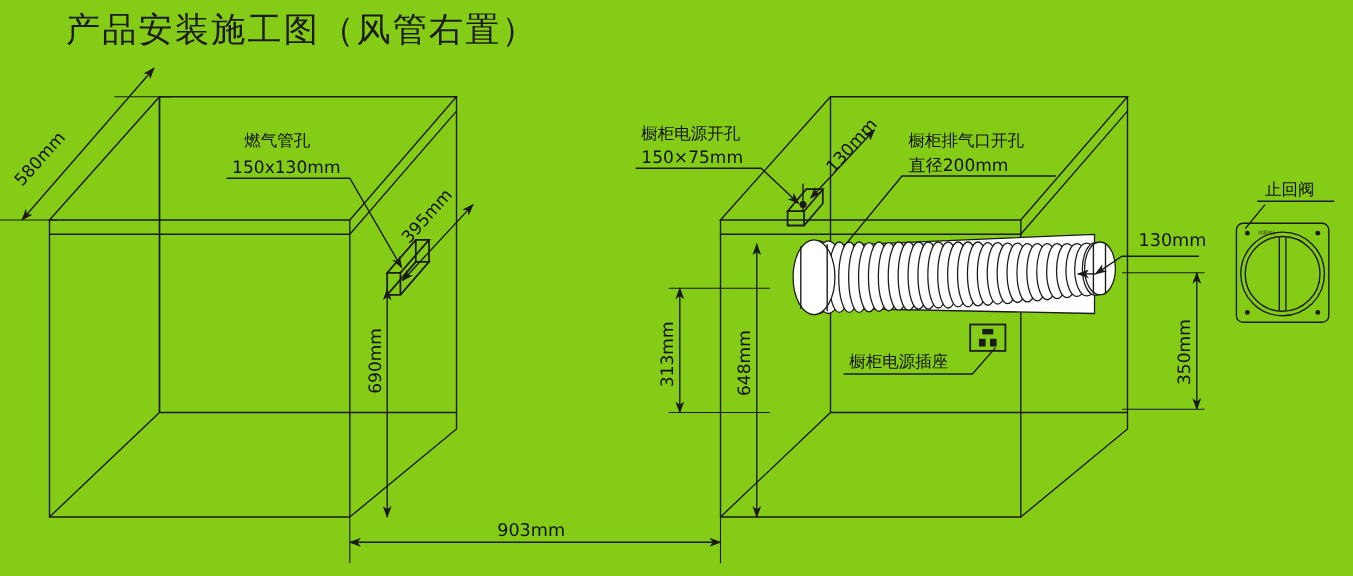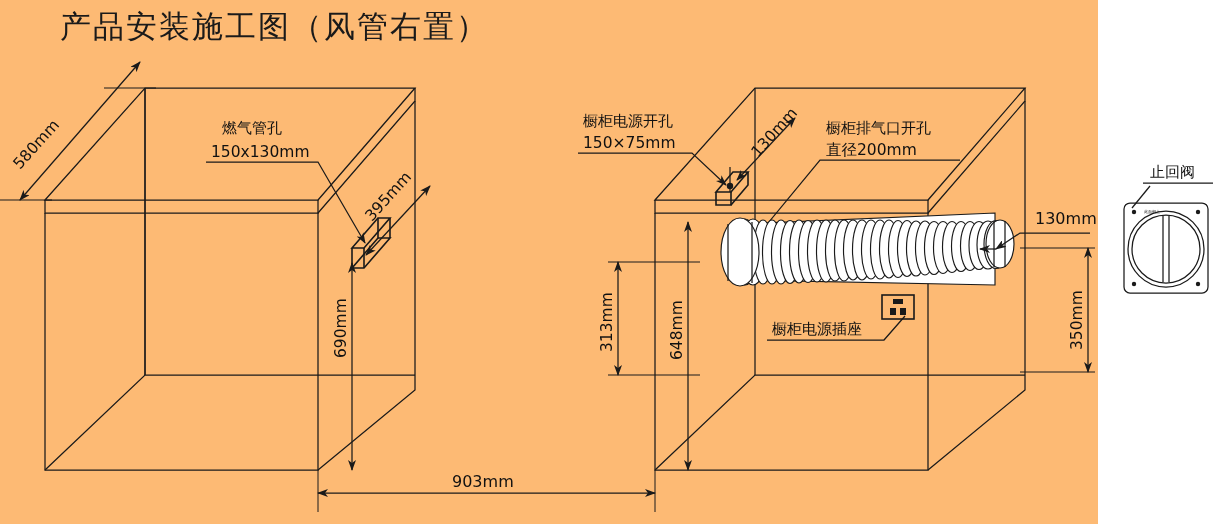--- a/index.html
+++ b/index.html
@@ -1,21 +1,21 @@
 <!DOCTYPE html>
 <html><head>
 <meta charset="utf-8">
 <title>产品安装施工图</title>
 <style>
   html,body{margin:0;padding:0;background:#ffffff;}
   body{
     font-family:"DejaVu Sans","Liberation Sans",sans-serif;
     width:1230px;height:524px;overflow:hidden;position:relative;
   }
-  #stage{position:relative;width:1098px;height:524px;background:#fdba74;}
+  #stage{position:relative;width:1230px;height:524px;background:#84cc16;}
   #stage svg{position:absolute;left:0;top:0;}
   .ttl{
     font-family:"DejaVu Serif","Liberation Serif",serif;
     font-size:31px;fill:#1a1a1a;letter-spacing:2px;
   }
   .cn{font-family:"DejaVu Sans","Liberation Sans",sans-serif;font-size:15px;fill:#111;}
   .dim{font-family:"DejaVu Sans","Liberation Sans",sans-serif;font-size:15.5px;fill:#111;}
   .dimbig{font-family:"DejaVu Sans","Liberation Sans",sans-serif;font-size:16px;fill:#111;}
   .tiny{font-family:"DejaVu Sans","Liberation Sans",sans-serif;font-size:4px;fill:#222;}
   .ln{stroke:#1a1a1a;fill:none;stroke-width:1.25;}

